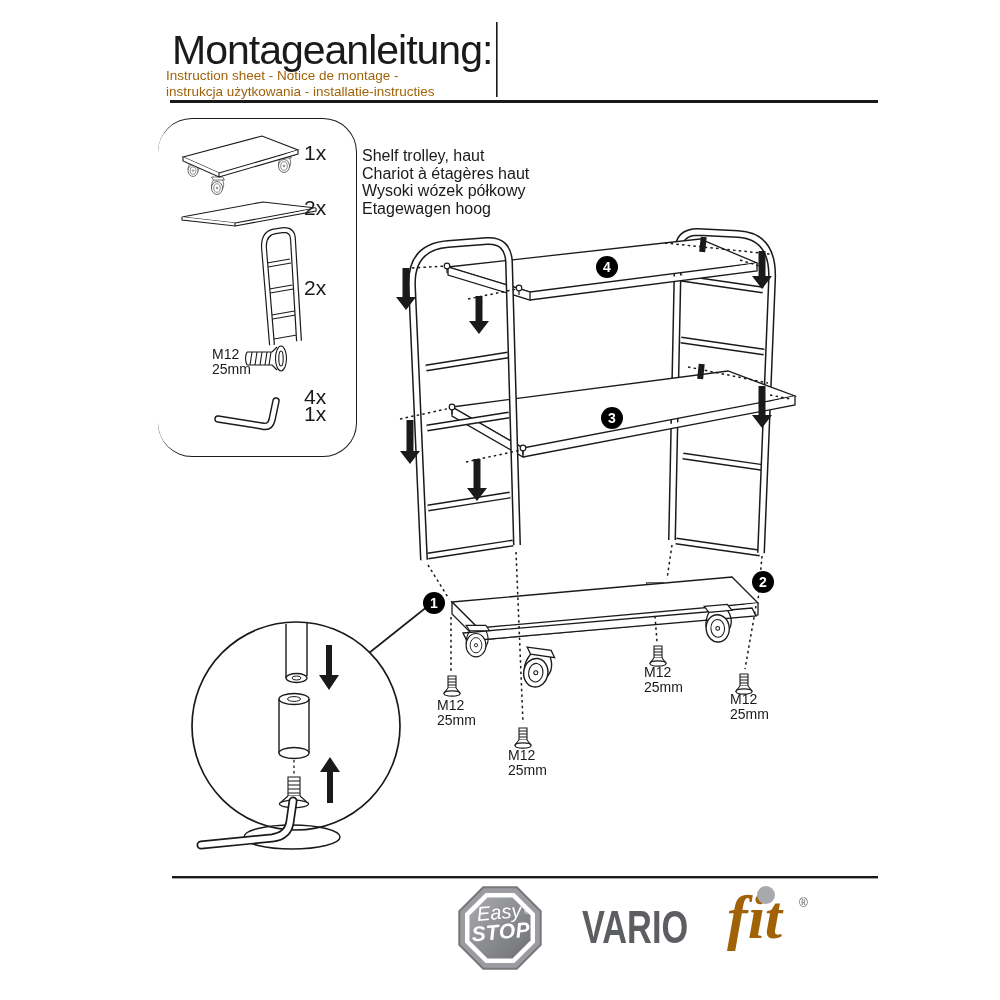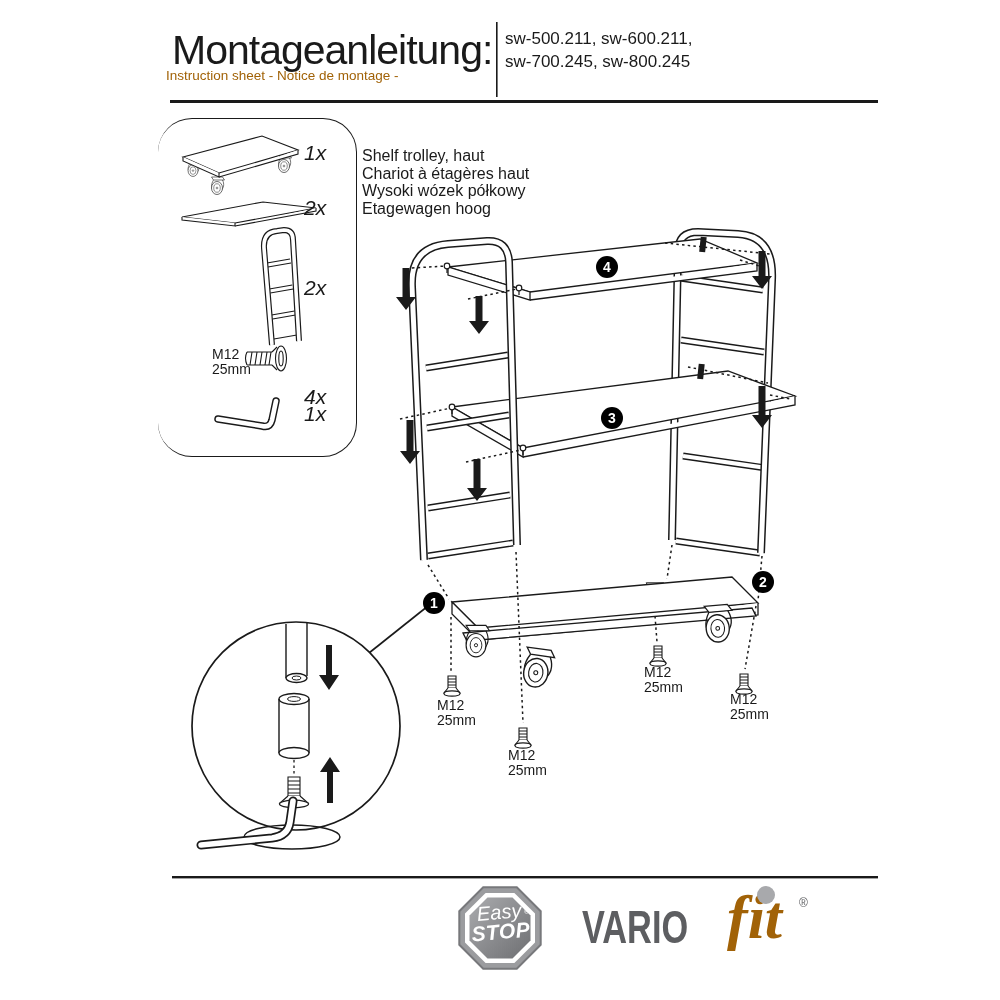--- a/index.html
+++ b/index.html
@@ -9,21 +9,21 @@
   svg{position:absolute;left:0;top:0;}
   .h-title{left:172px;top:27px;font-size:41px;letter-spacing:-1px;white-space:nowrap;}
   .h-sub{left:166px;font-size:13.5px;color:#a16207;white-space:nowrap;}
   .h-codes{left:505px;top:27px;font-size:17px;line-height:23px;white-space:nowrap;}
   .p-title{left:362px;top:112px;white-space:nowrap;}
   .p-title .main{font-size:31px;}
   .p-title .suffix{font-size:20px;}
   .p-name{left:362px;font-size:16px;white-space:nowrap;}
   .parts-box{left:158px;top:118px;width:198px;height:337px;border:1.6px solid #1a1a1a;
              border-left:none;border-radius:34px;}
-  .qty{font-size:21px;white-space:nowrap;font-style:italic;}
+  .qty{font-size:21px;white-space:nowrap;}
   .small-lbl{font-size:14px;line-height:14.5px;white-space:nowrap;}
   .badge{width:22px;height:22px;border-radius:50%;background:#000;color:#fff;
          text-align:center;line-height:22px;font-size:14px;font-weight:bold;}
   .logo-easystop-text{color:#fff;text-align:center;transform:rotate(-5deg);}
   .es-word1{font-size:20px;font-style:italic;line-height:19px;}
   .es-word2{font-size:21px;font-style:italic;font-weight:bold;line-height:20px;letter-spacing:.5px;}
   .es-reg{position:absolute;font-size:7px;color:#fff;font-style:normal;}
   .vf-word1{left:582px;top:899px;font-size:47px;font-weight:bold;color:#5d5e61;
             transform:scaleX(.73);transform-origin:left top;letter-spacing:0px;white-space:nowrap;}
   .vf-word2{left:727px;top:882px;font-size:62px;font-weight:bold;font-style:italic;
@@ -226,24 +226,21 @@
 
     <g>
       <polygon points="540.7,944.8 516.8,968.7 483.2,968.7 459.3,944.8 459.3,911.2 483.2,887.3 516.8,887.3 540.7,911.2" fill="#9b9c9f" stroke="#77787b" stroke-width="2"></polygon>
       <polygon points="535,942.5 514.4,963.1 485.6,963.1 465,942.5 465,913.5 485.6,892.9 514.4,892.9 535,913.5" fill="#fff"></polygon>
       <polygon points="530.5,940.6 512.5,958.6 487.5,958.6 469.5,940.6 469.5,915.4 487.5,897.4 512.5,897.4 530.5,915.4" fill="url(#octg)"></polygon>
     </g>
   </svg>
 
   <div class="abs h-title">Montageanleitung:</div>
   <div class="abs h-sub" style="top:68px;">Instruction sheet - Notice de montage -</div>
-  <div class="abs h-codes">
-    <div>sw-500.211, sw-600.211,</div>
-    <div>sw-700.245, sw-800.245</div>
-  </div>
+  <div class="abs h-sub" style="top:84px;">instrukcja użytkowania - installatie-instructies</div>
 
   <div class="abs p-name" style="top:147px;">Shelf trolley, haut</div>
   <div class="abs p-name" style="top:164.5px;">Chariot à étagères haut</div>
   <div class="abs p-name" style="top:182px;">Wysoki wózek półkowy</div>
   <div class="abs p-name" style="top:199.5px;">Etagewagen hoog</div>
 
   <div class="abs parts-box"></div>
   <div class="abs qty" style="left:304px;top:141px;">1x</div>
   <div class="abs qty" style="left:304px;top:196px;">2x</div>
   <div class="abs qty" style="left:304px;top:276px;">2x</div>

